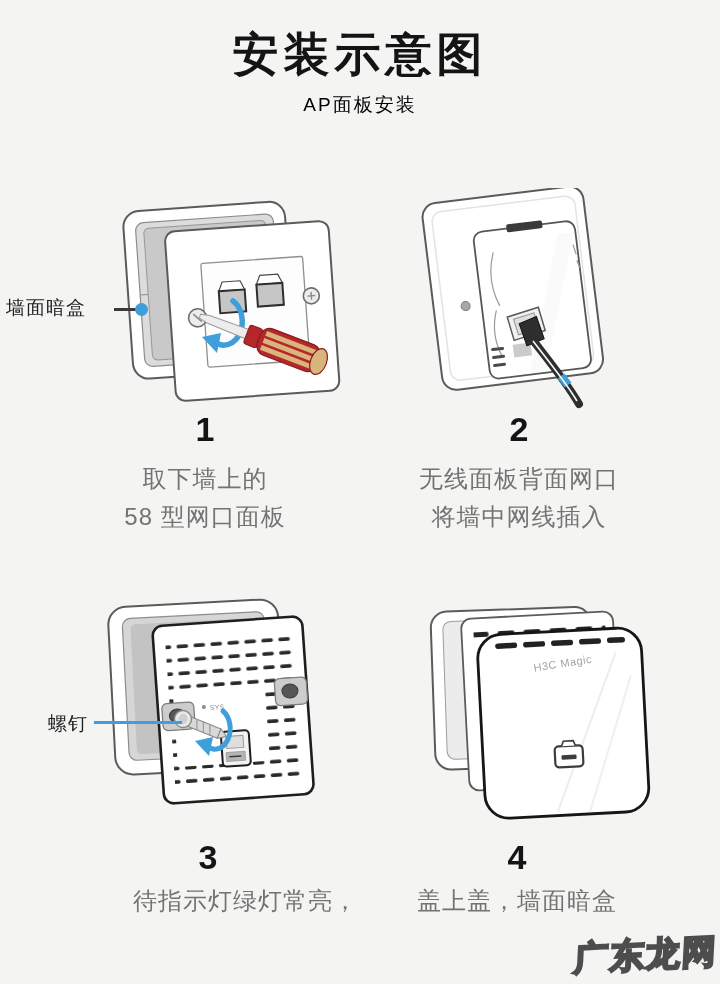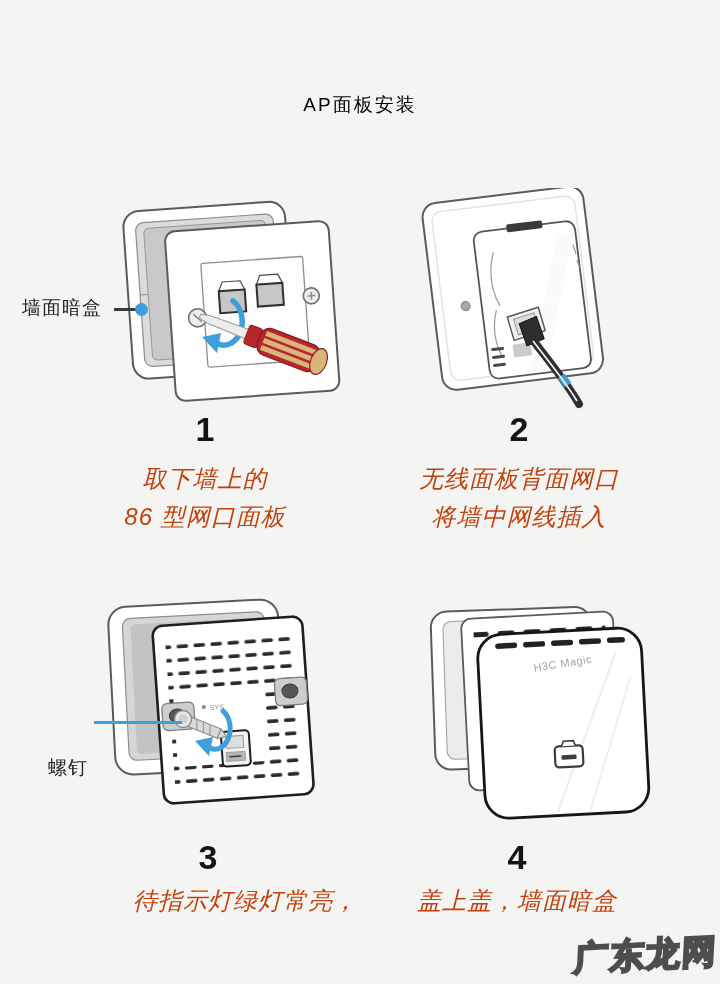--- a/index.html
+++ b/index.html
@@ -9,30 +9,31 @@
          font-size:46px;font-weight:700;letter-spacing:5px;color:#141414;}
   .subtitle{position:absolute;left:0;top:92px;width:720px;text-align:center;
             font-size:19px;letter-spacing:2px;color:#000000;}
   .fig{position:absolute;}
   .callout{position:absolute;font-size:19px;letter-spacing:1px;color:#1e1e1e;}
   .leader{position:absolute;}
   .dot{position:absolute;width:13px;height:13px;border-radius:50%;background:#3f9fda;}
   .step-num{position:absolute;width:260px;text-align:center;font-size:34px;
             font-weight:700;color:#141414;}
   .step-cap{position:absolute;width:300px;text-align:center;font-size:24px;
-            color:#c2410c;line-height:38px;letter-spacing:1px;font-style:italic;}
+            color:#737373;line-height:38px;letter-spacing:1px;}
   .watermark{position:absolute;left:548px;top:933px;width:170px;text-align:right;
              font-size:34px;font-weight:700;letter-spacing:2px;color:#fbfbfb;
              -webkit-text-stroke:2.4px #4d4d4d;transform:rotate(-3deg) skewX(-6deg);}
 </style>
 </head>
 <body>
 
 <div class="canvas">
 
+  <div class="title">安装示意图</div>
   <div class="subtitle">AP面板安装</div>
 
   <svg class="fig" style="left:82px;top:190px;" width="270" height="220" viewBox="0 0 270 220">
 
     <g transform="rotate(-4 130 100)">
       <rect x="46" y="16" width="162" height="168" rx="16" fill="#ffffff" stroke="#5b5b5b" stroke-width="2"></rect>
       <rect x="58" y="28" width="138" height="144" rx="8" fill="#dcdcdc" stroke="#8d8d8d" stroke-width="1.2"></rect>
       <rect x="66" y="34" width="122" height="132" rx="5" fill="#c9c9c9" stroke="#979797" stroke-width="1"></rect>
       <line x1="58" y1="100" x2="66" y2="100" stroke="#8d8d8d" stroke-width="1"></line>
     </g>
@@ -68,21 +69,21 @@
       <polygon points="0,-2 9,-4 52,-5 52,5 9,4 0,2" fill="#ededed" stroke="#9a9a9a" stroke-width="1"></polygon>
       <rect x="50" y="-10" width="14" height="20" rx="3" fill="#b5272b" stroke="#871b1f" stroke-width="1"></rect>
       <rect x="63" y="-14" width="64" height="28" rx="10" fill="#b5272b" stroke="#871b1f" stroke-width="1.2"></rect>
       <rect x="68" y="-10" width="54" height="5" fill="#d9b57c"></rect>
       <rect x="68" y="-2.5" width="54" height="5" fill="#d9b57c"></rect>
       <rect x="68" y="5" width="54" height="5" fill="#d9b57c"></rect>
       <ellipse cx="127" cy="0" rx="8" ry="13.5" fill="#d9b57c" stroke="#871b1f" stroke-width="1.2"></ellipse>
     </g>
   </svg>
 
-  <div class="callout" style="left:22px;top:295px;">墙面暗盒</div>
+  <div class="callout" style="left:6px;top:295px;">墙面暗盒</div>
   <div class="leader" style="left:114px;top:308px;width:24px;height:2.5px;background:#3a3a3a;"></div>
   <div class="dot" style="left:135px;top:303px;"></div>
 
   <svg class="fig" style="left:415px;top:188px;" width="212" height="228" viewBox="0 0 212 228">
     <g transform="rotate(-7 100 110)">
       <g>
         <rect x="18" y="6" width="162" height="188" rx="14" fill="#ffffff" stroke="#5b5b5b" stroke-width="2"></rect>
         <rect x="27" y="15" width="144" height="170" rx="10" fill="none" stroke="#e3e3e3" stroke-width="1.5"></rect>
         <circle cx="50" cy="112" r="4.5" fill="#a8a8a8" stroke="#7c7c7c" stroke-width="1"></circle>
       </g>
@@ -155,21 +156,21 @@
       <polygon points="39,-5 47,0 39,5" fill="#d9d9d9" stroke="#8a8a8a" stroke-width="1"></polygon>
       <ellipse cx="0" cy="0" rx="8.5" ry="8.5" fill="#e8e8e8" stroke="#8a8a8a" stroke-width="1.4"></ellipse>
       <ellipse cx="0" cy="0" rx="4.5" ry="5" fill="#cfcfcf"></ellipse>
     </g>
     <g>
       <path d="M145,128 A14,19 0 1 1 129,163" fill="none" stroke="#3f9fda" stroke-width="5" stroke-linecap="round"></path>
       <polygon points="117,158 131,173 135,154" fill="#3f9fda"></polygon>
     </g>
   </svg>
 
-  <div class="callout" style="left:48px;top:711px;margin-top:44px;">螺钉</div>
+  <div class="callout" style="left:48px;top:711px;">螺钉</div>
   <div class="leader" style="left:94px;top:721px;width:88px;height:3px;background:#3f9fda;"></div>
 
   <svg class="fig" style="left:421px;top:583px;" width="242" height="245" viewBox="0 0 242 245">
     <defs>
       <pattern id="ventsB" width="26" height="14" patternUnits="userSpaceOnUse">
         <rect x="2" y="4" width="17" height="5" rx="2.2" fill="#242424"></rect>
       </pattern>
     </defs>
     <g transform="rotate(-2 100 105)">
       <rect x="12" y="26" width="160" height="158" rx="16" fill="#ffffff" stroke="#5b5b5b" stroke-width="2"></rect>
@@ -193,21 +194,21 @@
         <rect x="0" y="5" width="28" height="21" rx="4" fill="#fefefe" stroke="#3c3c3c" stroke-width="2.2"></rect>
         <path d="M7,5 L9,0 L19,0 L21,5" fill="#ffffff" stroke="#3c3c3c" stroke-width="1.6"></path>
         <rect x="6.5" y="14" width="15" height="4.5" rx="1" fill="#3c3c3c"></rect>
       </g>
     </g>
   </svg>
 
   <div class="step-num" style="left:75px;top:410px;">1</div>
   <div class="step-cap" style="left:55px;top:460px;">
     <div>取下墙上的</div>
-    <div>86 型网口面板</div>
+    <div>58 型网口面板</div>
   </div>
 
   <div class="step-num" style="left:389px;top:410px;">2</div>
   <div class="step-cap" style="left:369px;top:460px;">
     <div>无线面板背面网口</div>
     <div>将墙中网线插入</div>
   </div>
 
   <div class="step-num" style="left:78px;top:838px;">3</div>
   <div class="step-cap" style="left:58px;top:882px;text-align:right;">

